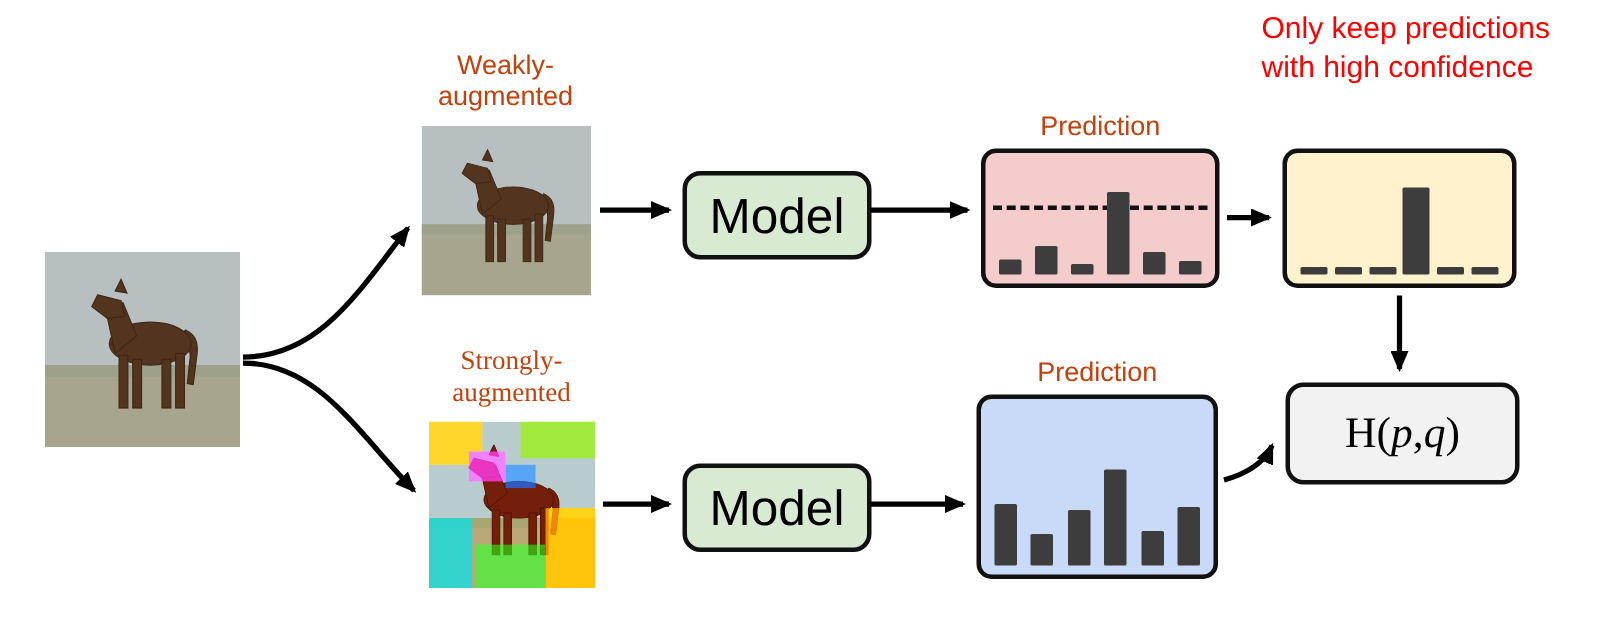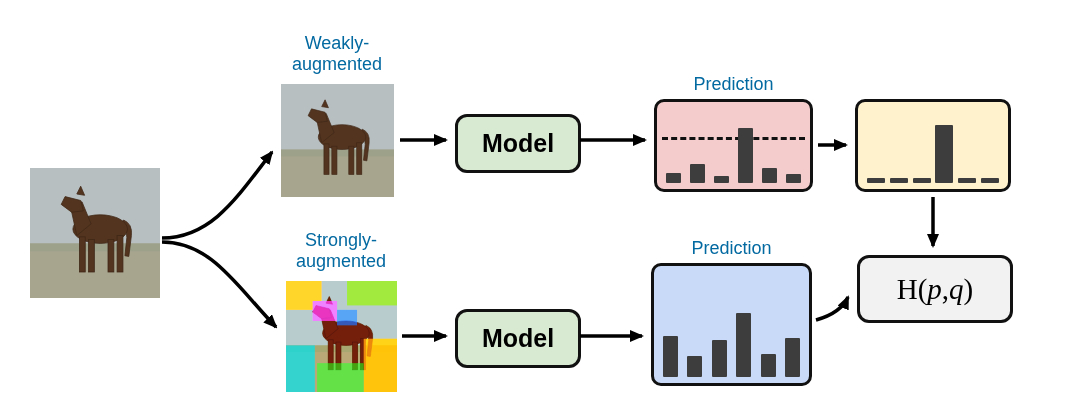--- a/index.html
+++ b/index.html
@@ -2,34 +2,33 @@
 <html><head>
 <meta charset="utf-8">
 <style>
   html,body{margin:0;padding:0;background:#fff;}
   #canvas{
     position:relative;width:1080px;height:414px;background:#fff;overflow:hidden;
     font-family:"Liberation Sans", sans-serif;color:#000;
   }
   .lbl{
     position:absolute;text-align:center;white-space:pre-line;
-    font-size:18px;line-height:21px;color:#0369a1;
+    font-size:18px;line-height:21px;color:#c2410c;
   }
   .note{
     position:absolute;left:841px;top:6px;width:235px;
     font-size:20px;line-height:26px;color:#fe0000;white-space:pre-line;
   }
   .img-node{position:absolute;display:block;}
   .img-node svg{display:block;width:100%;height:100%;}
   .model-box{
     position:absolute;width:120px;height:53px;background:#d9ead3;
     border:3px solid #111;border-radius:12px;
     display:flex;align-items:center;justify-content:center;
-    font-size:25px;
-    font-weight:bold;
+    font-size:33px;
   }
   .chart{
     position:absolute;border:3px solid #111;border-radius:10px;box-sizing:border-box;
   }
   .chart .bars{
     position:absolute;left:9px;right:9px;top:8px;bottom:6px;
     display:flex;align-items:flex-end;justify-content:space-between;
   }
   .chart .bar{width:15px;background:#3d3d3d;border-radius:1px;}
   .chart.pseudo .bar{width:18px;}
@@ -66,24 +65,26 @@
         <rect x="45" y="55" width="4.5" height="25"></rect>
         <rect x="60" y="55" width="4.5" height="25"></rect>
         <rect x="67" y="52" width="4.5" height="28"></rect>
       </g>
     </symbol>
   </defs>
 </svg>
 
 <div id="canvas">
 
+  <div class="note">Only keep predictions
+with high confidence</div>
 
   <div class="lbl" style="left:272px;top:33px;width:130px;">Weakly-
 augmented</div>
-  <div class="lbl" style="left:275px;top:230px;width:132px;">Strongly-
+  <div class="lbl" style="left:275px;top:230px;width:132px;font-family:Liberation Serif, serif;">Strongly-
 augmented</div>
   <div class="lbl" style="left:654px;top:74px;width:159px;">Prediction</div>
   <div class="lbl" style="left:651px;top:238px;width:161px;">Prediction</div>
 
   <div class="img-node" style="left:30px;top:168px;width:130px;height:130px;">
     <svg viewBox="0 0 100 100" style="filter:blur(0.5px);">
       <use href="#horse-scene"></use>
     </svg>
   </div>
 

